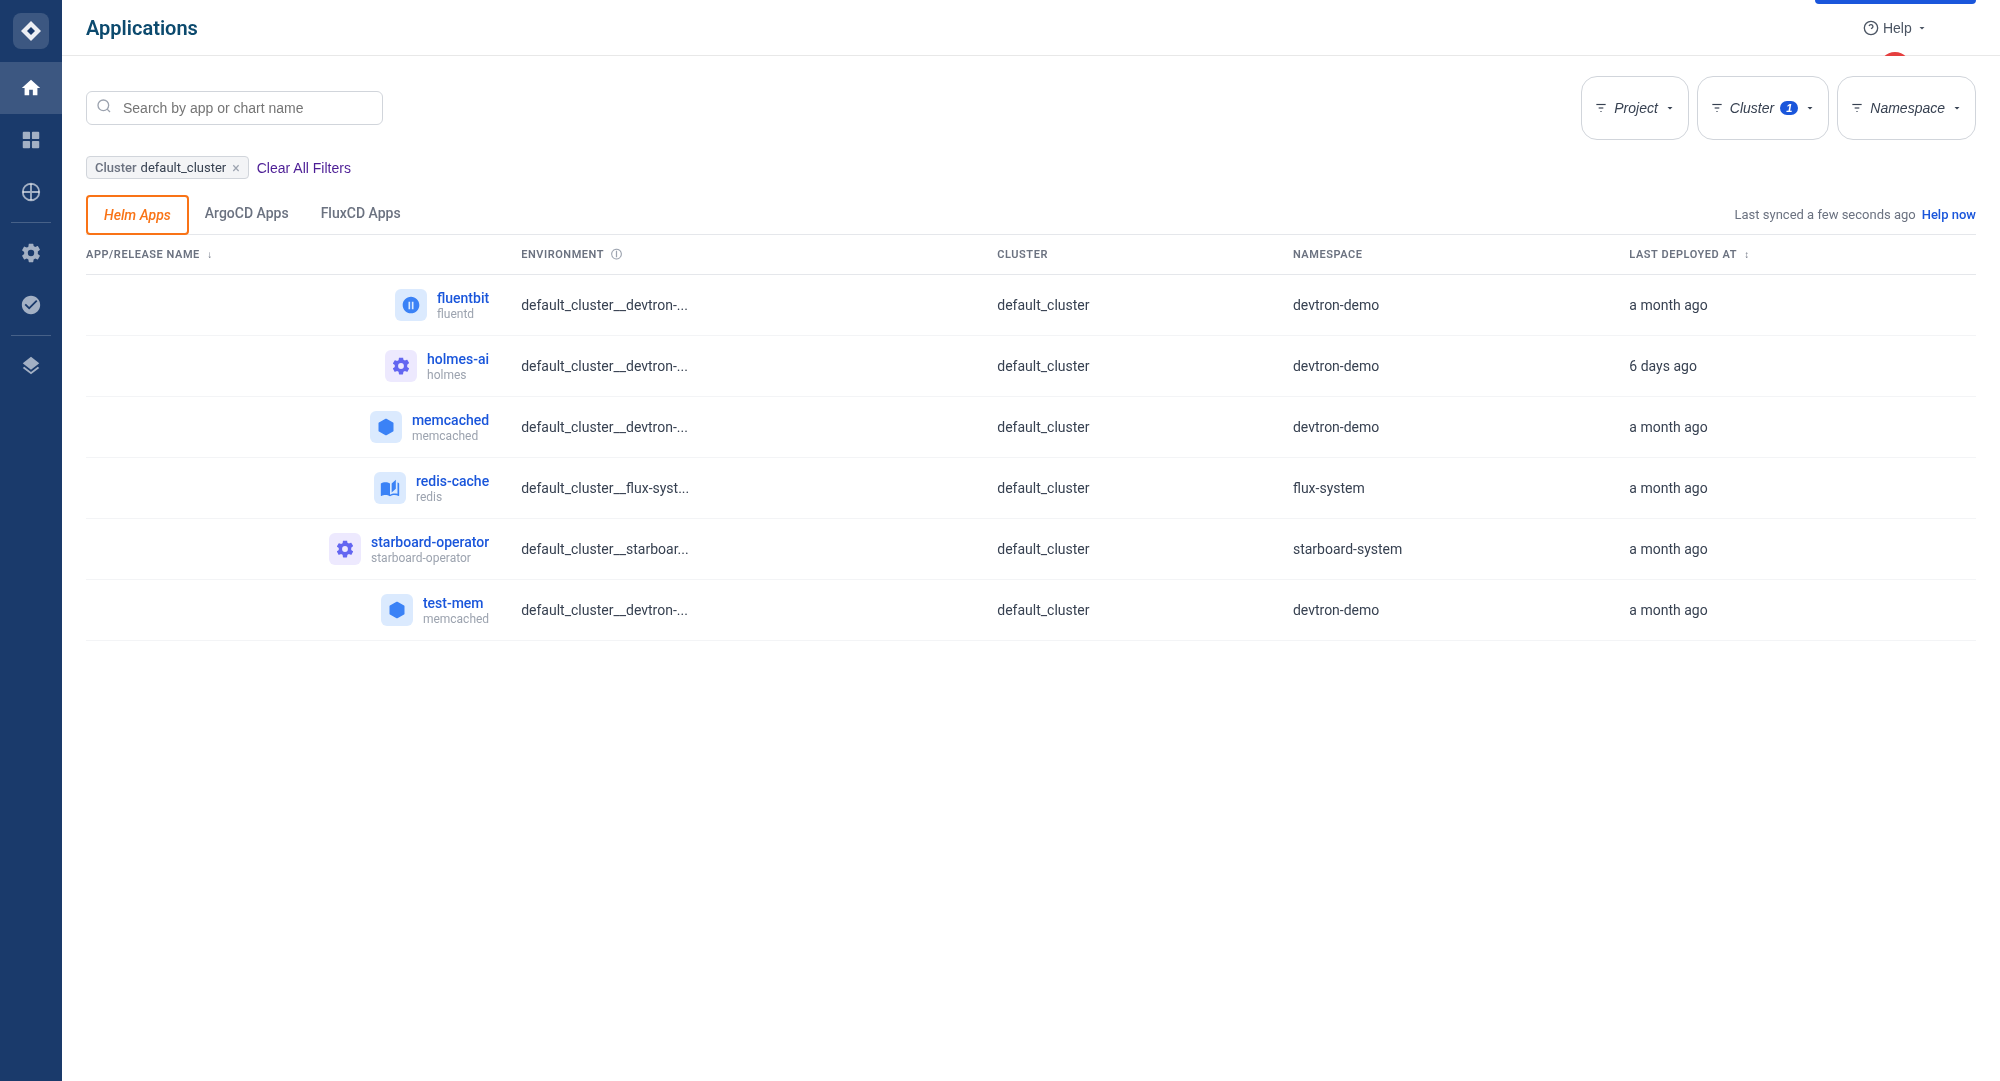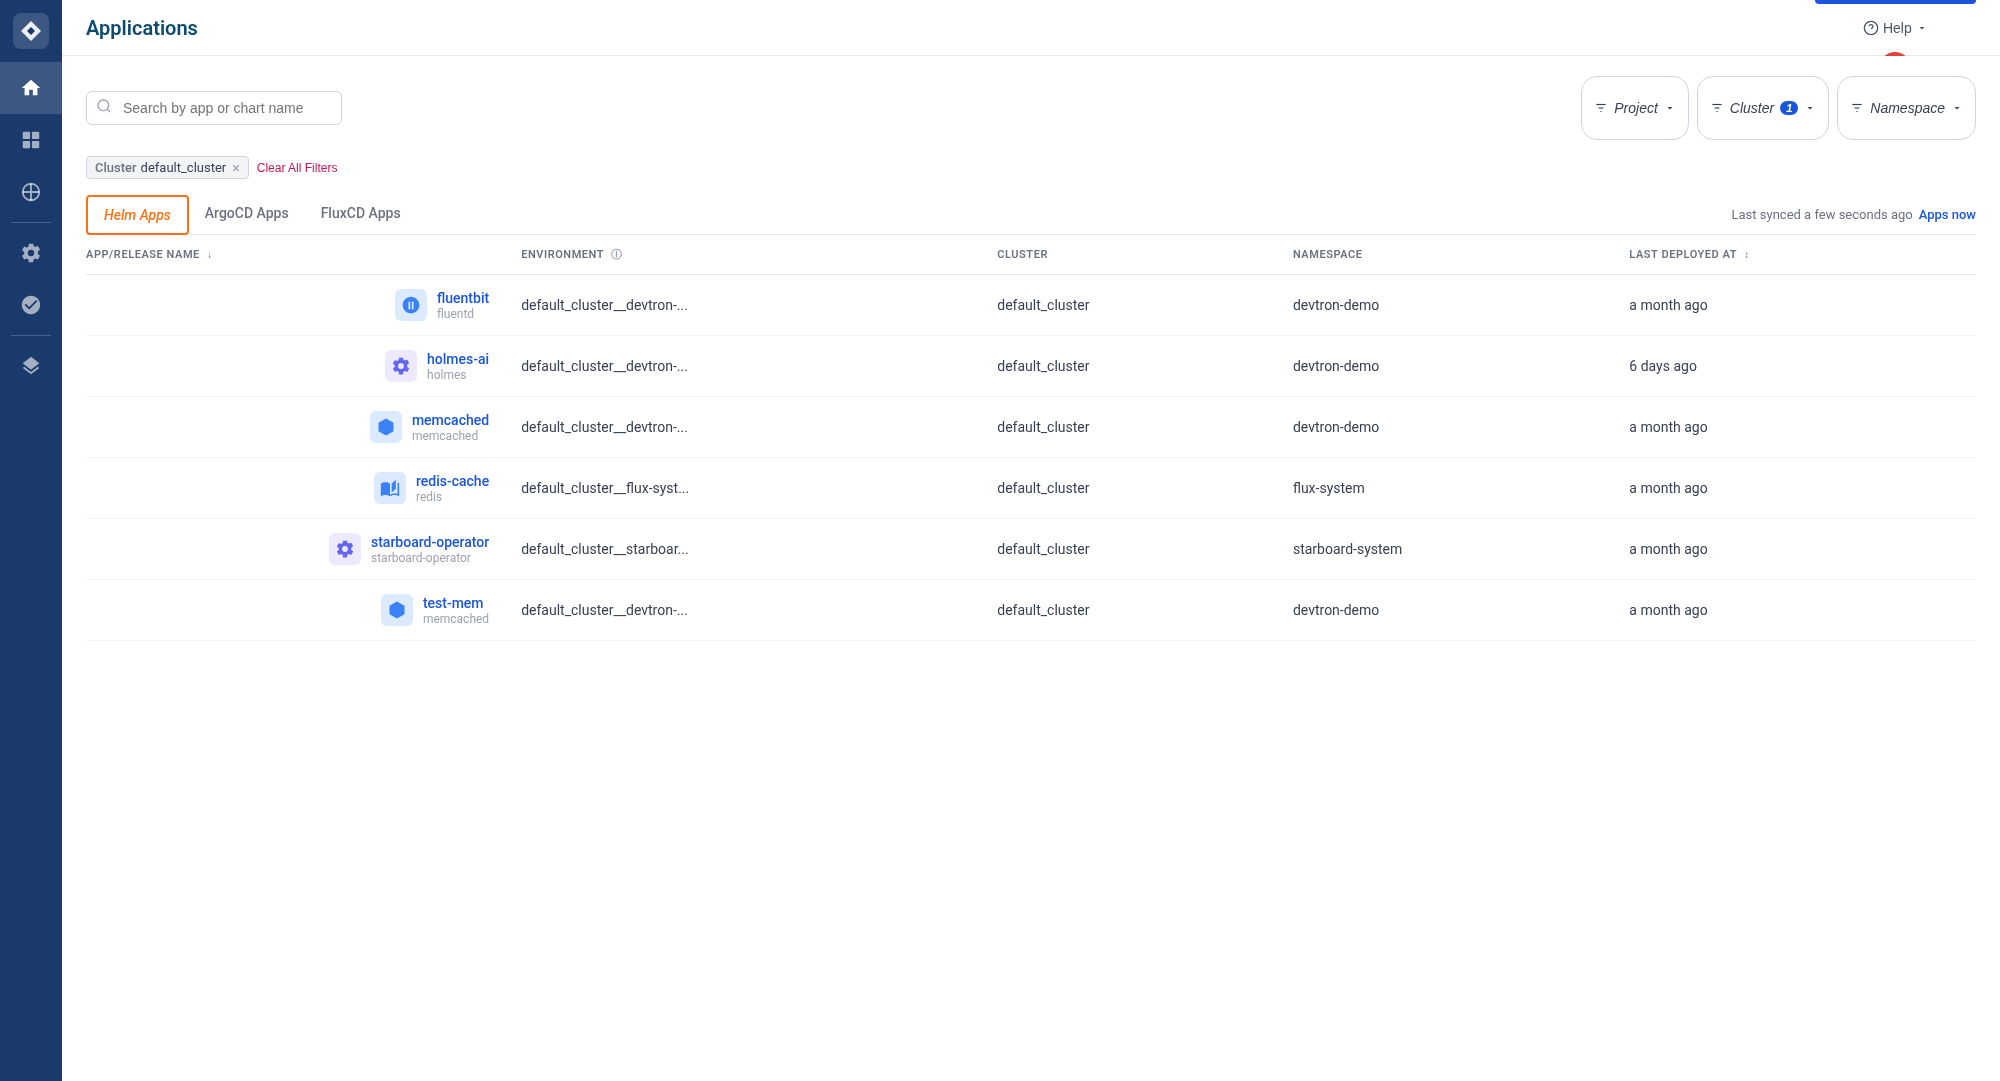--- a/index.html
+++ b/index.html
@@ -123,21 +123,21 @@
       position: relative;
       display: flex;
       align-items: center;
     }
     .search-box input {
       border: 1px solid #d1d5db;
       border-radius: 6px;
       padding: 8px 12px 8px 36px;
       font-size: 14px;
       color: #6b7280;
-      width: 256px;
+      width: 297px;
       outline: none;
     }
     .search-icon {
       position: absolute;
       left: 10px;
       color: #9ca3af;
     }
     .filter-group {
       display: flex;
       align-items: center;
@@ -191,22 +191,22 @@
     .filter-tag-close {
       cursor: pointer;
       color: #9ca3af;
       font-size: 14px;
       line-height: 1;
       margin-left: 2px;
     }
     .clear-filters-btn {
       background: none;
       border: none;
-      color: #be185d;
-      font-size: 12px;
+      color: #4c1d95;
+      font-size: 14px;
       cursor: pointer;
       font-weight: 500;
     }
 
     
     .tabs-row {
       display: flex;
       align-items: center;
       border-bottom: 1px solid #e5e7eb;
       margin-bottom: 0;
@@ -441,21 +441,21 @@
     </div>
 
     <div class="tabs-row">
       <div class="tabs">
         <div class="tab active">Helm Apps</div>
         <div class="tab">ArgoCD Apps</div>
         <div class="tab">FluxCD Apps</div>
       </div>
       <div class="sync-info">
         <span>Last synced a few seconds ago</span>
-        <span class="sync-link">Apps now</span>
+        <span class="sync-link">Help now</span>
       </div>
     </div>
 
     <div class="table-container">
       <table>
         <thead>
           <tr>
             <th>
               APP/RELEASE NAME <span class="sort-icon">↓</span>
             </th>

